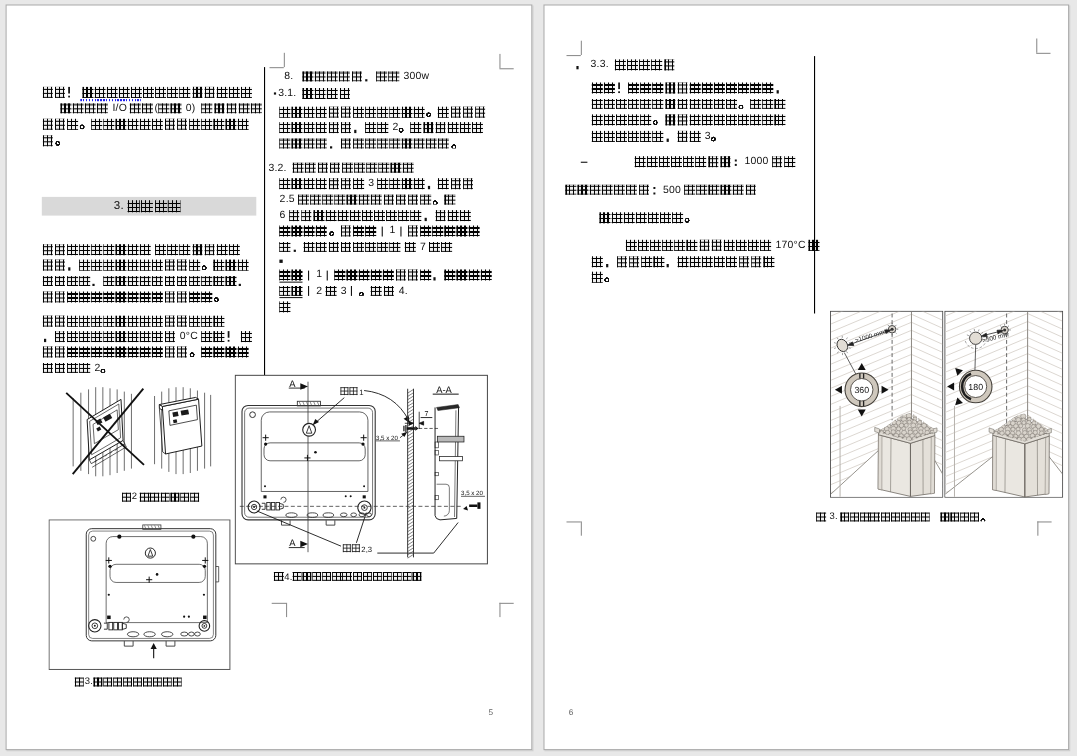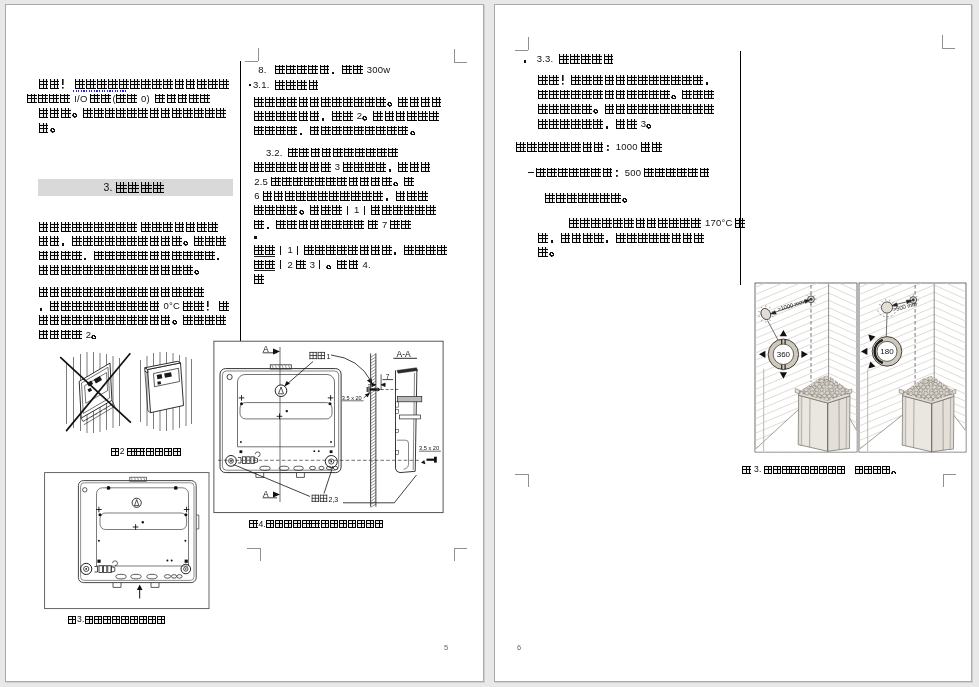--- a/index.html
+++ b/index.html
@@ -42,21 +42,21 @@
 <div class="mark" style="left:942.0px;top:47.5px;width:13px;height:1px"></div>
     <div class="mark" style="left:942.0px;top:34.5px;width:1px;height:13px"></div>
 <div class="mark" style="left:514.5px;top:474.3px;width:13px;height:1px"></div>
     <div class="mark" style="left:527.5px;top:474.3px;width:1px;height:13px"></div>
 <div class="mark" style="left:942.5px;top:474.0px;width:13px;height:1px"></div>
     <div class="mark" style="left:942.5px;top:474.0px;width:1px;height:13px"></div>
 <div style="position:absolute;left:239.5px;top:61px;width:1px;height:280px;background:#000"></div>
 <div style="position:absolute;left:739.5px;top:51px;width:1px;height:234px;background:#000"></div>
 
 <div class="ln " style="left:38.6px;top:79.0px"><b class="z"></b><b class="z"></b><b class="z pe"></b><s>&nbsp;</s><b class="z"></b><b class="z"></b><b class="z"></b><b class="z"></b><b class="z"></b><b class="z"></b><b class="z"></b><b class="z"></b><b class="z"></b><b class="z"></b><b class="z"></b><b class="z"></b><b class="z"></b><b class="z"></b></div>
-<div class="ln " style="left:27px;top:93.7px"><b class="z"></b><b class="z"></b><b class="z"></b><b class="z"></b><s>&nbsp;I/O&nbsp;</s><b class="z"></b><b class="z"></b><s>(</s><b class="z"></b><b class="z"></b><s>&nbsp;0)&nbsp;&nbsp;</s><b class="z"></b><b class="z"></b><b class="z"></b><b class="z"></b><b class="z"></b></div>
+<div class="ln " style="left:55px;top:93.7px"><b class="z"></b><b class="z"></b><b class="z"></b><b class="z"></b><s>&nbsp;I/O&nbsp;</s><b class="z"></b><b class="z"></b><s>(</s><b class="z"></b><b class="z"></b><s>&nbsp;0)&nbsp;&nbsp;</s><b class="z"></b><b class="z"></b><b class="z"></b><b class="z"></b><b class="z"></b></div>
 <div class="ln " style="left:38.6px;top:108.4px"><b class="z"></b><b class="z"></b><b class="z"></b><b class="z po"></b><b class="z"></b><b class="z"></b><b class="z"></b><b class="z"></b><b class="z"></b><b class="z"></b><b class="z"></b><b class="z"></b><b class="z"></b><b class="z"></b><b class="z"></b><b class="z"></b><b class="z"></b></div>
 <div class="ln " style="left:38.6px;top:123.1px"><b class="z"></b><b class="z po"></b></div>
 <div style="position:absolute;left:73px;top:89.5px;width:55px;height:2px;background:repeating-linear-gradient(90deg,#2222ee 0 1.2px,rgba(0,0,0,0) 1.2px 2.6px)"></div>
 <div style="position:absolute;left:38px;top:178.6px;width:195px;height:17.8px;background:#d9d9d9"></div>
 <div class="ln h1" style="left:103.5px;top:181.5px"><s>3.&nbsp;</s><b class="z"></b><b class="z"></b><b class="z"></b><b class="z"></b></div>
 
 <div class="ln " style="left:38.6px;top:221.8px"><b class="z"></b><b class="z"></b><b class="z"></b><b class="z"></b><b class="z"></b><b class="z"></b><b class="z"></b><b class="z"></b><b class="z"></b><s>&nbsp;</s><b class="z"></b><b class="z"></b><b class="z"></b><b class="z"></b><b class="z"></b><b class="z"></b><b class="z"></b></div>
 <div class="ln " style="left:38.6px;top:236.2px"><b class="z"></b><b class="z"></b><b class="z pc"></b><b class="z"></b><b class="z"></b><b class="z"></b><b class="z"></b><b class="z"></b><b class="z"></b><b class="z"></b><b class="z"></b><b class="z"></b><b class="z"></b><b class="z po"></b><b class="z"></b><b class="z"></b><b class="z"></b></div>
 <div class="ln " style="left:38.6px;top:250.5px"><b class="z"></b><b class="z"></b><b class="z"></b><b class="z"></b><b class="z pc"></b><b class="z"></b><b class="z"></b><b class="z"></b><b class="z"></b><b class="z"></b><b class="z"></b><b class="z"></b><b class="z"></b><b class="z"></b><b class="z"></b><b class="z"></b><b class="z pc"></b></div>
 <div class="ln " style="left:38.6px;top:264.8px"><b class="z"></b><b class="z"></b><b class="z"></b><b class="z"></b><b class="z"></b><b class="z"></b><b class="z"></b><b class="z"></b><b class="z"></b><b class="z"></b><b class="z"></b><b class="z"></b><b class="z"></b><b class="z"></b><b class="z po"></b></div>
@@ -64,41 +64,41 @@
 <div class="ln " style="left:38.6px;top:287.2px"><b class="z"></b><b class="z"></b><b class="z"></b><b class="z"></b><b class="z"></b><b class="z"></b><b class="z"></b><b class="z"></b><b class="z"></b><b class="z"></b><b class="z"></b><b class="z"></b><b class="z"></b><b class="z"></b><b class="z"></b></div>
 <div class="ln " style="left:38.6px;top:301.3px"><b class="z pc"></b><b class="z"></b><b class="z"></b><b class="z"></b><b class="z"></b><b class="z"></b><b class="z"></b><b class="z"></b><b class="z"></b><b class="z"></b><b class="z"></b><s>&nbsp;0°C&nbsp;</s><b class="z"></b><b class="z"></b><b class="z pe"></b><s>&nbsp;</s><b class="z"></b></div>
 <div class="ln " style="left:38.6px;top:315.4px"><b class="z"></b><b class="z"></b><b class="z"></b><b class="z"></b><b class="z"></b><b class="z"></b><b class="z"></b><b class="z"></b><b class="z"></b><b class="z"></b><b class="z"></b><b class="z"></b><b class="z po"></b><b class="z"></b><b class="z"></b><b class="z"></b><b class="z"></b></div>
 <div class="ln " style="left:38.6px;top:329.5px"><b class="z"></b><b class="z"></b><b class="z"></b><b class="z"></b><s>&nbsp;2</s><b class="z po"></b></div>
 
 <div class="ln " style="left:258.3px;top:64.6px"><s>8.&nbsp;&nbsp;&nbsp;</s><b class="z"></b><b class="z"></b><b class="z"></b><b class="z"></b><b class="z"></b><b class="z pc"></b><b class="z"></b><b class="z"></b><s>&nbsp;300w</s></div>
 <div class="ln " style="left:252.9px;top:80.3px"><s>3.1.&nbsp;&nbsp;</s><b class="z"></b><b class="z"></b><b class="z"></b><b class="z"></b></div>
 <div class="ln " style="left:254.2px;top:97.1px"><b class="z"></b><b class="z"></b><b class="z"></b><b class="z"></b><b class="z"></b><b class="z"></b><b class="z"></b><b class="z"></b><b class="z"></b><b class="z"></b><b class="z"></b><b class="z"></b><b class="z po"></b><b class="z"></b><b class="z"></b><b class="z"></b><b class="z"></b></div>
 <div class="ln " style="left:254.2px;top:111.4px"><b class="z"></b><b class="z"></b><b class="z"></b><b class="z"></b><b class="z"></b><b class="z"></b><b class="z pc"></b><b class="z"></b><b class="z"></b><s>&nbsp;2</s><b class="z po"></b><b class="z"></b><b class="z"></b><b class="z"></b><b class="z"></b><b class="z"></b><b class="z"></b></div>
 <div class="ln " style="left:254.2px;top:125.7px"><b class="z"></b><b class="z"></b><b class="z"></b><b class="z"></b><b class="z pc"></b><b class="z"></b><b class="z"></b><b class="z"></b><b class="z"></b><b class="z"></b><b class="z"></b><b class="z"></b><b class="z"></b><b class="z"></b><b class="z po"></b></div>
-<div class="ln " style="left:266px;top:147.5px"><s>3.2.&nbsp;&nbsp;</s><b class="z"></b><b class="z"></b><b class="z"></b><b class="z"></b><b class="z"></b><b class="z"></b><b class="z"></b><b class="z"></b><b class="z"></b><b class="z"></b></div>
+<div class="ln " style="left:244px;top:147.5px"><s>3.2.&nbsp;&nbsp;</s><b class="z"></b><b class="z"></b><b class="z"></b><b class="z"></b><b class="z"></b><b class="z"></b><b class="z"></b><b class="z"></b><b class="z"></b><b class="z"></b></div>
 <div class="ln " style="left:254.2px;top:162.3px"><b class="z"></b><b class="z"></b><b class="z"></b><b class="z"></b><b class="z"></b><b class="z"></b><b class="z"></b><s>&nbsp;3&nbsp;</s><b class="z"></b><b class="z"></b><b class="z"></b><b class="z"></b><b class="z pc"></b><b class="z"></b><b class="z"></b><b class="z"></b></div>
 <div class="ln " style="left:254.2px;top:176.6px"><s>2.5&nbsp;</s><b class="z"></b><b class="z"></b><b class="z"></b><b class="z"></b><b class="z"></b><b class="z"></b><b class="z"></b><b class="z"></b><b class="z"></b><b class="z"></b><b class="z"></b><b class="z po"></b><b class="z"></b></div>
 <div class="ln " style="left:254.2px;top:190.9px"><s>6&nbsp;</s><b class="z"></b><b class="z"></b><b class="z"></b><b class="z"></b><b class="z"></b><b class="z"></b><b class="z"></b><b class="z"></b><b class="z"></b><b class="z"></b><b class="z"></b><b class="z pc"></b><b class="z"></b><b class="z"></b><b class="z"></b></div>
 <div class="ln " style="left:254.2px;top:205.2px"><b class="z"></b><b class="z"></b><b class="z"></b><b class="z"></b><b class="z po"></b><b class="z"></b><b class="z"></b><b class="z"></b><b class="z pb"></b><s>1</s><b class="z pb"></b><b class="z"></b><b class="z"></b><b class="z"></b><b class="z"></b><b class="z"></b><b class="z"></b></div>
 <div class="ln " style="left:254.2px;top:219.5px"><b class="z"></b><b class="z pc"></b><b class="z"></b><b class="z"></b><b class="z"></b><b class="z"></b><b class="z"></b><b class="z"></b><b class="z"></b><b class="z"></b><s>&nbsp;</s><b class="z"></b><s>&nbsp;7&nbsp;</s><b class="z"></b><b class="z"></b></div>
 <div class="ln " style="left:254.2px;top:245.3px"><b class="z"></b><b class="z"></b><b class="z pb"></b><s>1</s><b class="z pb"></b><b class="z"></b><b class="z"></b><b class="z"></b><b class="z"></b><b class="z"></b><b class="z"></b><b class="z"></b><b class="z"></b><b class="z pc"></b><b class="z"></b><b class="z"></b><b class="z"></b><b class="z"></b></div>
 <div class="ln " style="left:254.2px;top:259.6px"><b class="z"></b><b class="z"></b><b class="z pb"></b><s>2&nbsp;</s><b class="z"></b><s>&nbsp;3</s><b class="z pb"></b><b class="z po"></b><b class="z"></b><b class="z"></b><s>&nbsp;4.</s></div>
 <div class="ln " style="left:254.2px;top:273.9px"><b class="z"></b></div>
 <div style="position:absolute;left:249.2px;top:84px;width:2.2px;height:2.2px;background:#111"></div>
 <div style="position:absolute;left:254px;top:235.8px;width:3.2px;height:3.2px;background:#111"></div>
 <div style="position:absolute;left:254.2px;top:255.8px;width:21px;height:1px;background:#222"></div>
 <div style="position:absolute;left:254.2px;top:270.1px;width:21px;height:1px;background:#222"></div>
 
 <div class="ln " style="left:536.8px;top:54.0px"><s>3.3.&nbsp;&nbsp;</s><b class="z"></b><b class="z"></b><b class="z"></b><b class="z"></b><b class="z"></b></div>
 <div class="ln " style="left:538.0px;top:75.1px"><b class="z"></b><b class="z"></b><b class="z pe"></b><b class="z"></b><b class="z"></b><b class="z"></b><b class="z"></b><b class="z"></b><b class="z"></b><b class="z"></b><b class="z"></b><b class="z"></b><b class="z"></b><b class="z"></b><b class="z"></b><b class="z pc"></b></div>
 <div class="ln " style="left:538.0px;top:89.7px"><b class="z"></b><b class="z"></b><b class="z"></b><b class="z"></b><b class="z"></b><b class="z"></b><b class="z"></b><b class="z"></b><b class="z"></b><b class="z"></b><b class="z"></b><b class="z"></b><b class="z po"></b><b class="z"></b><b class="z"></b><b class="z"></b></div>
 <div class="ln " style="left:538.0px;top:104.2px"><b class="z"></b><b class="z"></b><b class="z"></b><b class="z"></b><b class="z"></b><b class="z po"></b><b class="z"></b><b class="z"></b><b class="z"></b><b class="z"></b><b class="z"></b><b class="z"></b><b class="z"></b><b class="z"></b><b class="z"></b><b class="z"></b></div>
 <div class="ln " style="left:538.0px;top:119.1px"><b class="z"></b><b class="z"></b><b class="z"></b><b class="z"></b><b class="z"></b><b class="z"></b><b class="z pc"></b><b class="z"></b><b class="z"></b><s>&nbsp;3</s><b class="z po"></b></div>
-<div class="ln " style="left:516px;top:142.2px"><b class="z"></b><b class="z"></b><b class="z"></b><b class="z"></b><b class="z"></b><b class="z"></b><b class="z"></b><b class="z"></b><b class="z pl"></b><s>1000&nbsp;</s><b class="z"></b><b class="z"></b></div>
-<div class="ln " style="left:536px;top:167.7px"><b class="z"></b><b class="z"></b><b class="z"></b><b class="z"></b><b class="z"></b><b class="z"></b><b class="z"></b><b class="z pl"></b><s>500&nbsp;</s><b class="z"></b><b class="z"></b><b class="z"></b><b class="z"></b><b class="z"></b><b class="z"></b></div>
+<div class="ln " style="left:577px;top:142.2px"><b class="z"></b><b class="z"></b><b class="z"></b><b class="z"></b><b class="z"></b><b class="z"></b><b class="z"></b><b class="z"></b><b class="z pl"></b><s>1000&nbsp;</s><b class="z"></b><b class="z"></b></div>
+<div class="ln " style="left:514px;top:167.7px"><b class="z"></b><b class="z"></b><b class="z"></b><b class="z"></b><b class="z"></b><b class="z"></b><b class="z"></b><b class="z pl"></b><s>500&nbsp;</s><b class="z"></b><b class="z"></b><b class="z"></b><b class="z"></b><b class="z"></b><b class="z"></b></div>
 <div class="ln " style="left:544.8px;top:193.2px"><b class="z"></b><b class="z"></b><b class="z"></b><b class="z"></b><b class="z"></b><b class="z"></b><b class="z"></b><b class="z po"></b></div>
 <div class="ln " style="left:569px;top:218.0px"><b class="z"></b><b class="z"></b><b class="z"></b><b class="z"></b><b class="z"></b><b class="z"></b><b class="z"></b><b class="z"></b><b class="z"></b><b class="z"></b><b class="z"></b><b class="z"></b><s>&nbsp;170°C&nbsp;</s><b class="z"></b></div>
 <div class="ln " style="left:538.4px;top:232.8px"><b class="z"></b><b class="z pc"></b><b class="z"></b><b class="z"></b><b class="z"></b><b class="z"></b><b class="z pc"></b><b class="z"></b><b class="z"></b><b class="z"></b><b class="z"></b><b class="z"></b><b class="z"></b><b class="z"></b><b class="z"></b></div>
 <div class="ln " style="left:538.4px;top:247.4px"><b class="z"></b><b class="z po"></b></div>
 <div style="position:absolute;left:523.5px;top:60px;width:2.6px;height:2.6px;background:#111"></div>
 <div style="position:absolute;left:527.5px;top:146.6px;width:6px;height:1.2px;background:#111"></div>
 <div style="position:absolute;left:527.5px;top:172.1px;width:6px;height:1.2px;background:#111"></div>
 <div style="position:absolute;left:444px;top:643px;font-size:7.5px;color:#666">5</div>
 <div style="position:absolute;left:517px;top:643px;font-size:7.5px;color:#666">6</div>
 <div class="ln cap" style="left:110.7px;top:446.5px"><b class="z"></b><s>2&nbsp;</s><b class="z"></b><b class="z"></b><b class="z"></b><b class="z"></b><b class="z"></b><b class="z"></b></div>

